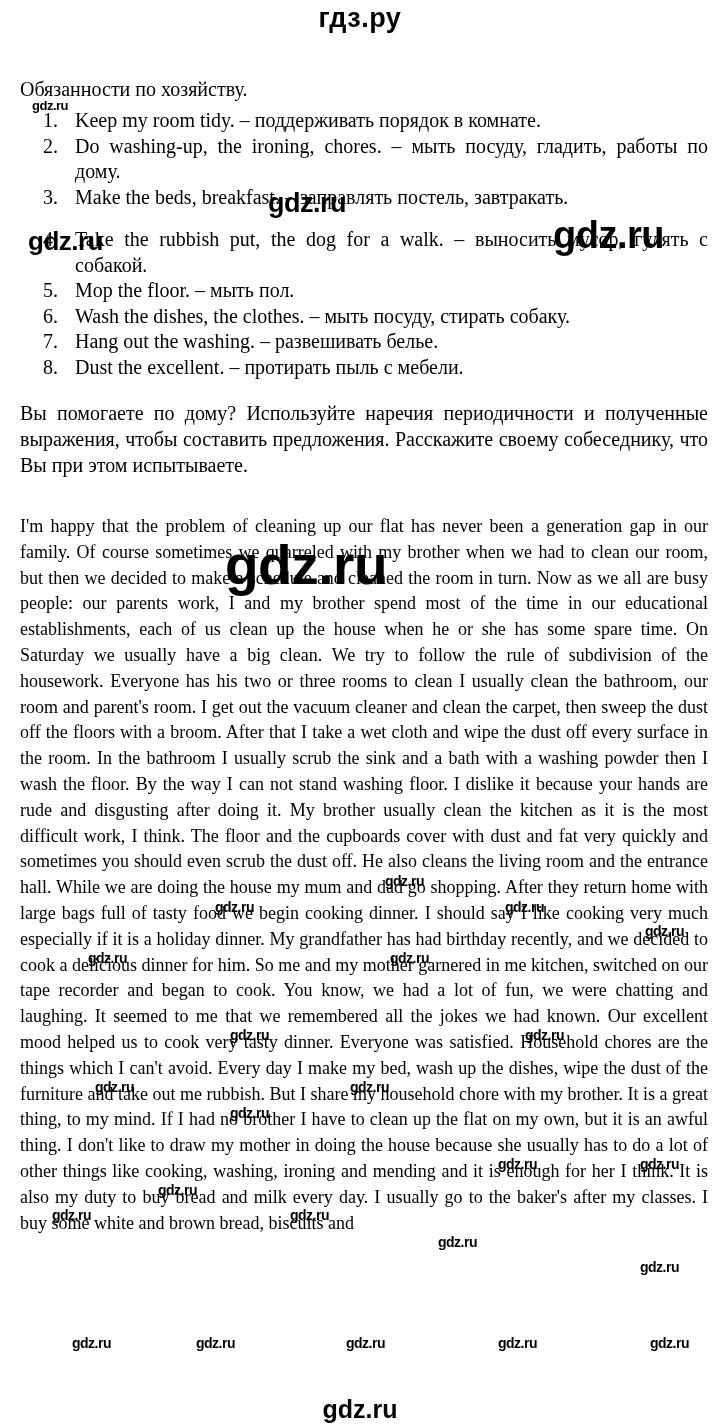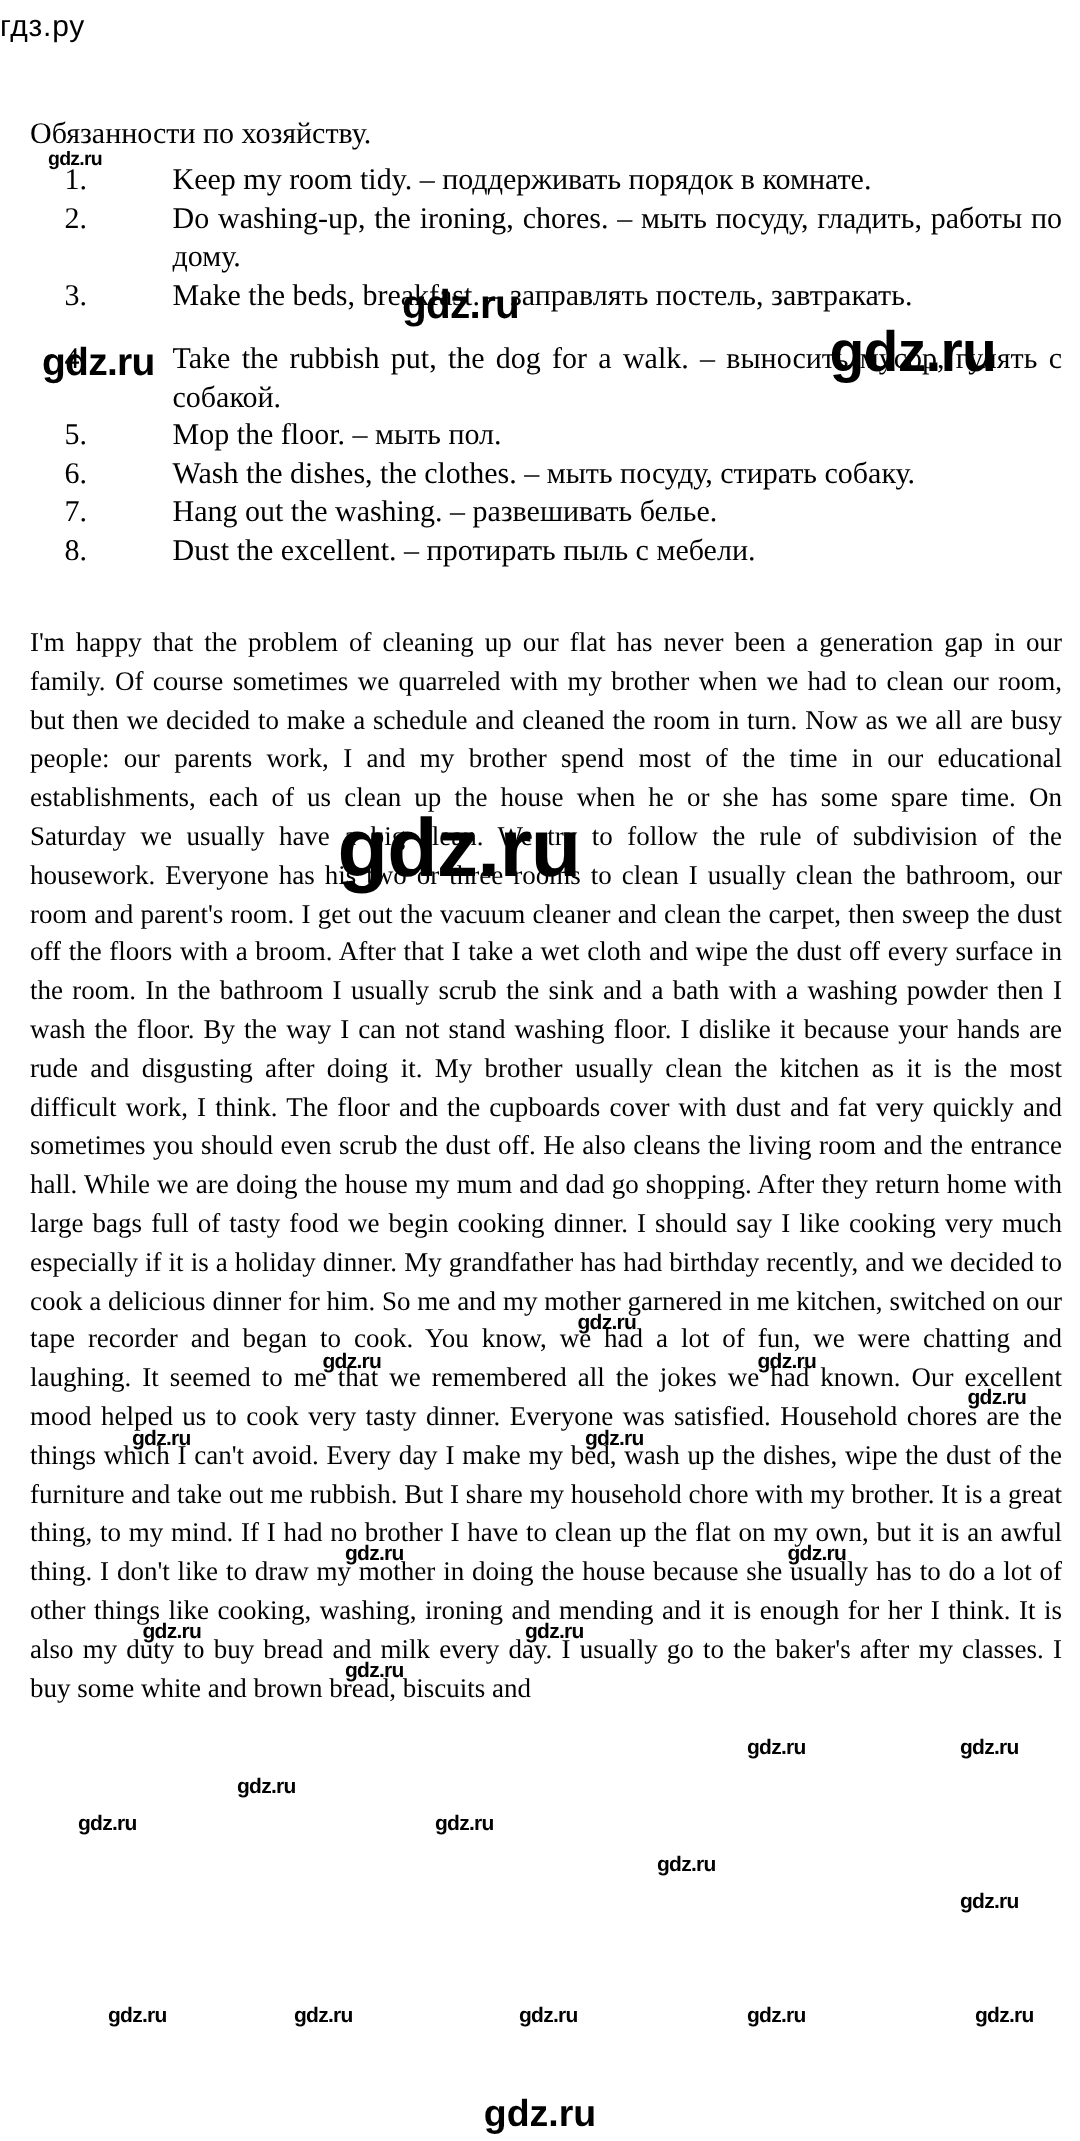--- a/index.html
+++ b/index.html
@@ -8,38 +8,38 @@
 
   .page {
     position:relative;
     width:720px; height:1427px;
     background:#ffffff; color:#000000;
     overflow:hidden;
   }
 
   .logo-header {
     position:absolute; top:3px; left:0; width:100%;
-    text-align:left;
+    text-align:center;
     font-family:"Liberation Sans", sans-serif;
-    font-weight:normal; font-size:20px; line-height:30px;
+    font-weight:bold; font-size:27px; line-height:30px;
     letter-spacing:0.5px;
   }
 
   .content {
     position:absolute; left:20px; top:60px; width:688px;
   }
 
   .title   { font-size:20px; line-height:26px; font-weight:bold; }
   .subtitle{ font-size:20px; line-height:26px; margin-top:16px; }
   .instruction { font-size:20px; line-height:26px; }
 
   ol.answers { list-style:none; margin-top:6px; }
   ol.answers li { display:flex; font-size:20px; line-height:25.5px; }
   ol.answers li .num   { flex:none; width:32px; margin-left:23px; }
-  ol.answers li .itext { flex:1; text-align:justify;margin-left:40px; }
+  ol.answers li .itext { flex:1; text-align:justify; }
   ol.answers li:nth-child(4) { margin-top:17px; }
 
   .para { font-size:20px; line-height:26px; text-align:justify; }
   .task { margin-top:20px; }
   .essay {
     margin-top:36px;
     font-size:18px; line-height:25.8px;
     text-align:justify;
   }
 
@@ -99,20 +99,21 @@
         <li>
           <span class="num">7.</span>
           <span class="itext">Hang out the washing. – развешивать белье.</span>
         </li>
         <li>
           <span class="num">8.</span>
           <span class="itext">Dust the excellent. – протирать пыль с мебели.</span>
         </li>
       </ol>
 
+    <p class="para task">Вы помогаете по дому? Используйте наречия периодичности и полученные выражения, чтобы составить предложения. Расскажите своему собеседнику, что Вы при этом испытываете.</p>
 
 
     <p class="para essay">I'm happy that the problem of cleaning up our flat has never been a generation gap in our family. Of course sometimes we quarreled with my brother when we had to clean our room, but then we decided to make a schedule and cleaned the room in turn. Now as we all are busy people: our parents work, I and my brother spend most of the time in our educational establishments, each of us clean up the house when he or she has some spare time. On Saturday we usually have a big clean. We try to follow the rule of subdivision of the housework. Everyone has his two or three rooms to clean I usually clean the bathroom, our room and parent's room. I get out the vacuum cleaner and clean the carpet, then sweep the dust off the floors with a broom. After that I take a wet cloth and wipe the dust off every surface in the room. In the bathroom I usually scrub the sink and a bath with a washing powder then I wash the floor. By the way I can not stand washing floor. I dislike it because your hands are rude and disgusting after doing it. My brother usually clean the kitchen as it is the most difficult work, I think. The floor and the cupboards cover with dust and fat very quickly and sometimes you should even scrub the dust off. He also cleans the living room and the entrance hall. While we are doing the house my mum and dad go shopping. After they return home with large bags full of tasty food we begin cooking dinner. I should say I like cooking very much especially if it is a holiday dinner. My grandfather has had birthday recently, and we decided to cook a delicious dinner for him. So me and my mother garnered in me kitchen, switched on our tape recorder and began to cook. You know, we had a lot of fun, we were chatting and laughing. It seemed to me that we remembered all the jokes we had known. Our excellent mood helped us to cook very tasty dinner. Everyone was satisfied. Household chores are the things which I can't avoid. Every day I make my bed, wash up the dishes, wipe the dust of the furniture and take out me rubbish. But I share my household chore with my brother. It is a great thing, to my mind. If I had no brother I have to clean up the flat on my own, but it is an awful thing. I don't like to draw my mother in doing the house because she usually has to do a lot of other things like cooking, washing, ironing and mending and it is enough for her I think. It is also my duty to buy bread and milk every day. I usually go to the baker's after my classes. I buy some white and brown bread, biscuits and</p>
 
   </div>
 
   <div class="wm-layer" id="wm-layer">
       <div style="left: 32px; top: 100px; font-size: 13px;">gdz.ru</div>
       <div style="left: 268px; top: 191px; font-size: 27px;">gdz.ru</div>
       <div style="left: 28px; top: 230px; font-size: 26px;">gdz.ru</div>

